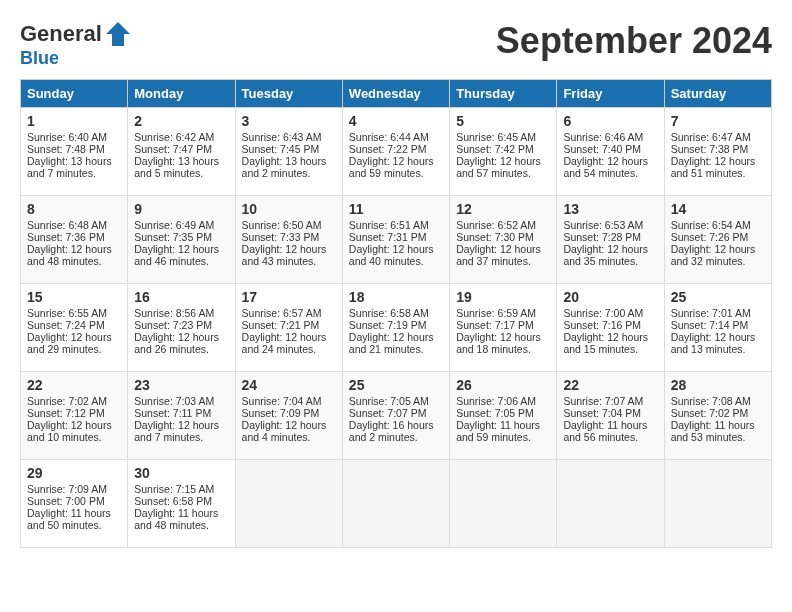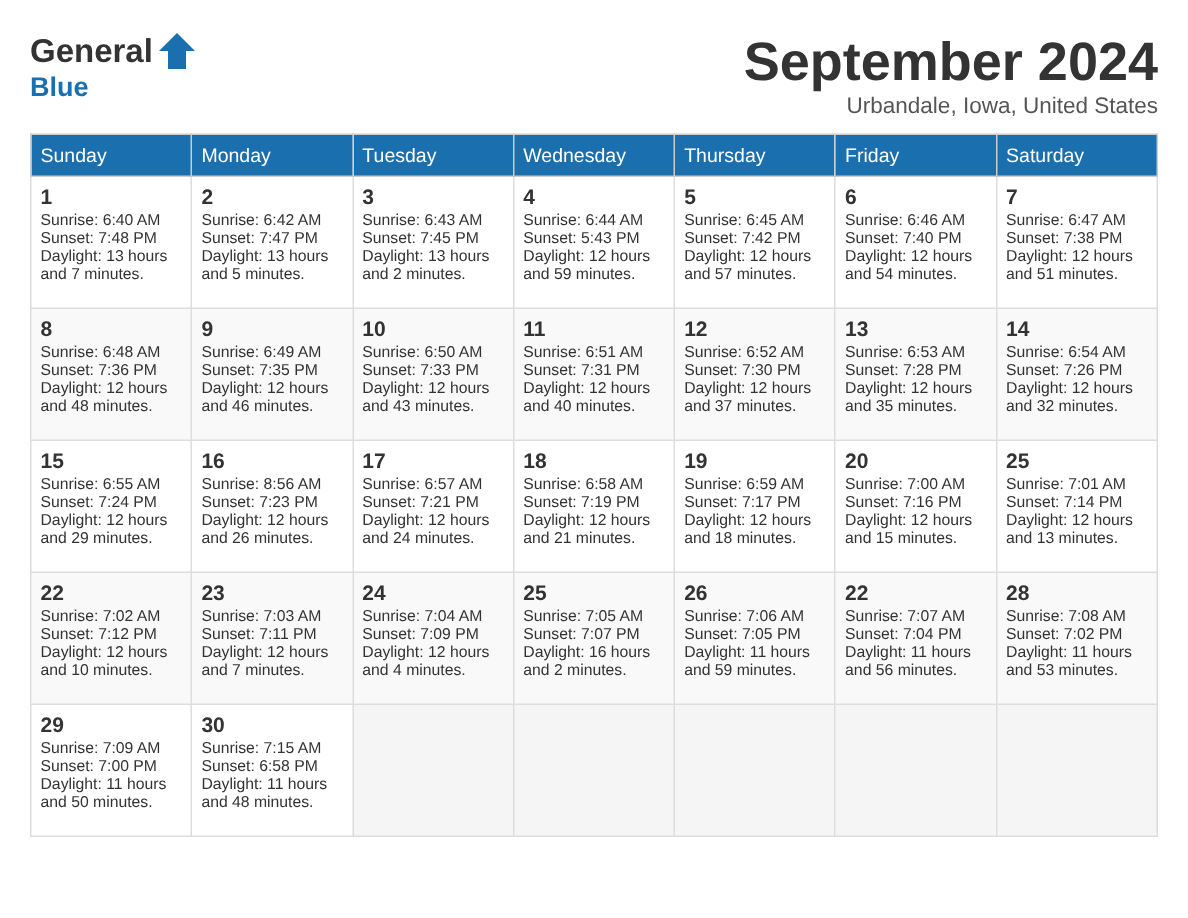--- a/index.html
+++ b/index.html
@@ -52,21 +52,21 @@
       width: 100%;
       border-collapse: collapse;
       table-layout: fixed;
     }
     th {
       background-color: #1a6faf;
       color: #fff;
       text-align: left;
       padding: 6px 6px;
       font-size: 13px;
-      font-weight: normal;
+      font-weight: bold;
       border: 1px solid #ccc;
     }
     td {
       border: 1px solid #ddd;
       vertical-align: top;
       padding: 5px 6px;
       font-size: 10.5px;
       color: #333;
       height: 88px;
       background: #fff;
@@ -94,42 +94,41 @@
       <svg class="logo-icon" viewBox="0 0 28 28">
         <polygon points="14,2 26,14 20,14 20,26 8,26 8,14 2,14" fill="#1a6faf"></polygon>
       </svg>
     </div>
     <div>
       <span class="logo-blue" style="font-size:18px;font-weight:bold;">Blue</span>
     </div>
   </div>
   <div class="title-block">
     <div class="month-title">September 2024</div>
-    <div class="location">Urbandale, Iowa, United States</div>
   </div>
 </div>
 
 <table>
   <thead>
     <tr id="header-row">
         <th>Sunday</th>
         <th>Monday</th>
         <th>Tuesday</th>
         <th>Wednesday</th>
         <th>Thursday</th>
         <th>Friday</th>
         <th>Saturday</th>
       </tr>
   </thead>
   <tbody id="calendar-body">
   <tr>
         <td><span class="day-num">1</span><span>Sunrise: 6:40 AM</span><br><span>Sunset: 7:48 PM</span><br><span>Daylight: 13 hours and 7 minutes.</span></td>
         <td><span class="day-num">2</span><span>Sunrise: 6:42 AM</span><br><span>Sunset: 7:47 PM</span><br><span>Daylight: 13 hours and 5 minutes.</span></td>
         <td><span class="day-num">3</span><span>Sunrise: 6:43 AM</span><br><span>Sunset: 7:45 PM</span><br><span>Daylight: 13 hours and 2 minutes.</span></td>
-        <td><span class="day-num">4</span><span>Sunrise: 6:44 AM</span><br><span>Sunset: 5:43 PM</span><br><span>Daylight: 12 hours and 59 minutes.</span></td>
+        <td><span class="day-num">4</span><span>Sunrise: 6:44 AM</span><br><span>Sunset: 7:22 PM</span><br><span>Daylight: 12 hours and 59 minutes.</span></td>
         <td><span class="day-num">5</span><span>Sunrise: 6:45 AM</span><br><span>Sunset: 7:42 PM</span><br><span>Daylight: 12 hours and 57 minutes.</span></td>
         <td><span class="day-num">6</span><span>Sunrise: 6:46 AM</span><br><span>Sunset: 7:40 PM</span><br><span>Daylight: 12 hours and 54 minutes.</span></td>
         <td><span class="day-num">7</span><span>Sunrise: 6:47 AM</span><br><span>Sunset: 7:38 PM</span><br><span>Daylight: 12 hours and 51 minutes.</span></td>
       </tr>
       <tr>
         <td><span class="day-num">8</span><span>Sunrise: 6:48 AM</span><br><span>Sunset: 7:36 PM</span><br><span>Daylight: 12 hours and 48 minutes.</span></td>
         <td><span class="day-num">9</span><span>Sunrise: 6:49 AM</span><br><span>Sunset: 7:35 PM</span><br><span>Daylight: 12 hours and 46 minutes.</span></td>
         <td><span class="day-num">10</span><span>Sunrise: 6:50 AM</span><br><span>Sunset: 7:33 PM</span><br><span>Daylight: 12 hours and 43 minutes.</span></td>
         <td><span class="day-num">11</span><span>Sunrise: 6:51 AM</span><br><span>Sunset: 7:31 PM</span><br><span>Daylight: 12 hours and 40 minutes.</span></td>
         <td><span class="day-num">12</span><span>Sunrise: 6:52 AM</span><br><span>Sunset: 7:30 PM</span><br><span>Daylight: 12 hours and 37 minutes.</span></td>

